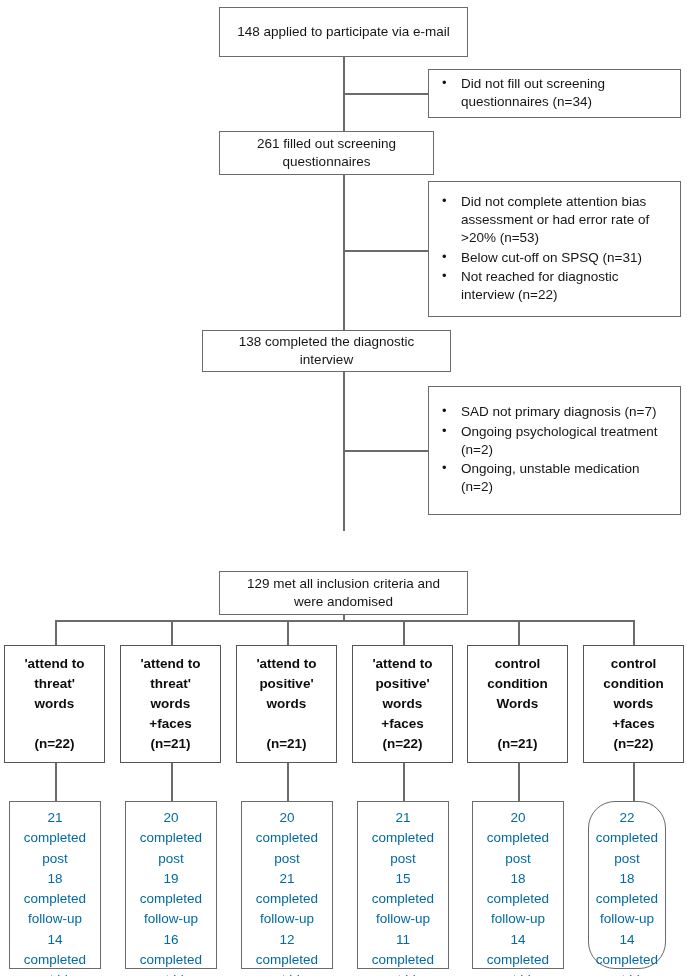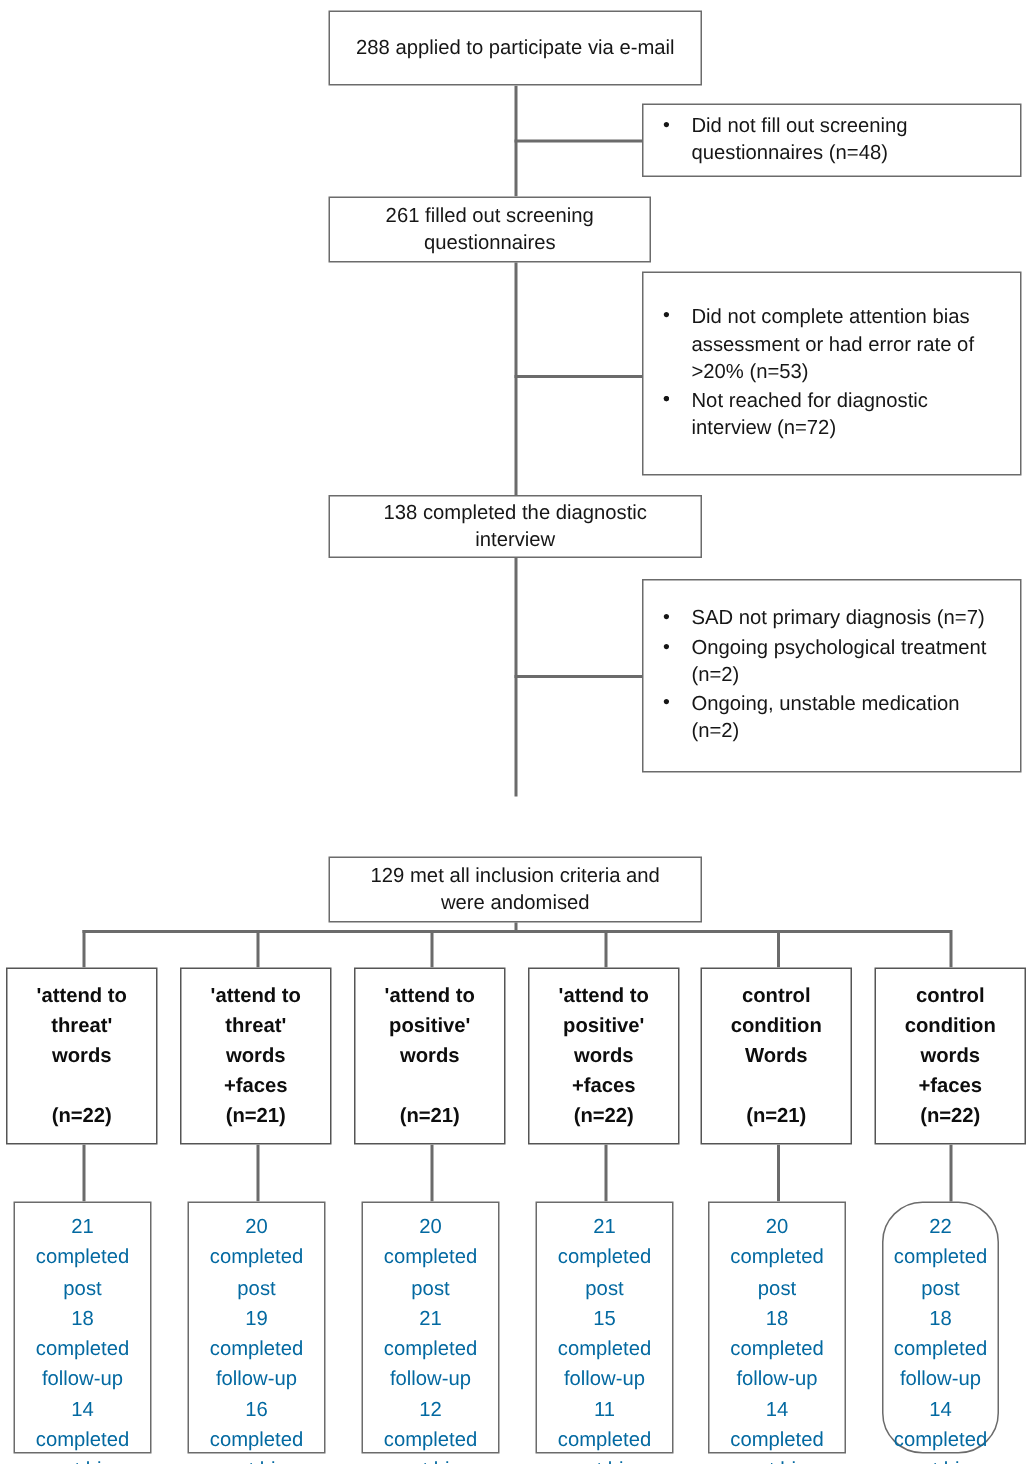--- a/index.html
+++ b/index.html
@@ -137,59 +137,60 @@
   <div class="line-v" style="left:633px; top:620px; height:25px;"></div>
 
   <div class="line-v" style="left:55px;  top:763px; height:38px;"></div>
   <div class="line-v" style="left:171px; top:763px; height:38px;"></div>
   <div class="line-v" style="left:287px; top:763px; height:38px;"></div>
   <div class="line-v" style="left:403px; top:763px; height:38px;"></div>
   <div class="line-v" style="left:518px; top:763px; height:38px;"></div>
   <div class="line-v" style="left:633px; top:763px; height:38px;"></div>
 
   <div class="box" style="left:219px; top:7px; width:249px; height:50px;">
-    <div class="box-inner">288 applied to participate via e-mail</div>
+    <div class="box-inner">148 applied to participate via e-mail</div>
   </div>
 
   <div class="box" style="left:219px; top:131px; width:215px; height:44px;">
     <div class="box-inner">261 filled out screening
 questionnaires</div>
   </div>
 
-  <div class="box" style="left:219px; top:330px; width:249px; height:42px;">
+  <div class="box" style="left:202px; top:330px; width:249px; height:42px;">
     <div class="box-inner">138 completed the diagnostic
 interview</div>
   </div>
 
   <div class="box" style="left:219px; top:531px; width:249px; height:44px;margin-top:40px;">
     <div class="box-inner">129 met all inclusion criteria and
 were andomised</div>
   </div>
 
   <div class="excl-box" style="left:428px; top:69px; width:253px; height:49px;">
     <ul class="excl-list">
       <li>
         <span class="bullet">•</span>
-        <span>Did not  fill out screening questionnaires (n=48)</span>
+        <span>Did not  fill out screening questionnaires (n=34)</span>
       </li>
     </ul>
   </div>
 
   <div class="excl-box" style="left:428px; top:181px; width:253px; height:136px;">
     <ul class="excl-list">
       <li>
         <span class="bullet">•</span>
         <span>Did not complete attention bias assessment or had error rate of &gt;20% (n=53)</span>
       </li>
       <li>
         <span class="bullet">•</span>
-      </li>
-      <li>
-        <span class="bullet">•</span>
-        <span>Not reached for diagnostic interview (n=72)</span>
+        <span>Below cut-off on SPSQ (n=31)</span>
+      </li>
+      <li>
+        <span class="bullet">•</span>
+        <span>Not reached for diagnostic interview (n=22)</span>
       </li>
     </ul>
   </div>
 
   <div class="excl-box" style="left:428px; top:386px; width:253px; height:129px;">
     <ul class="excl-list">
       <li>
         <span class="bullet">•</span>
         <span>SAD not primary diagnosis (n=7)</span>
       </li>

